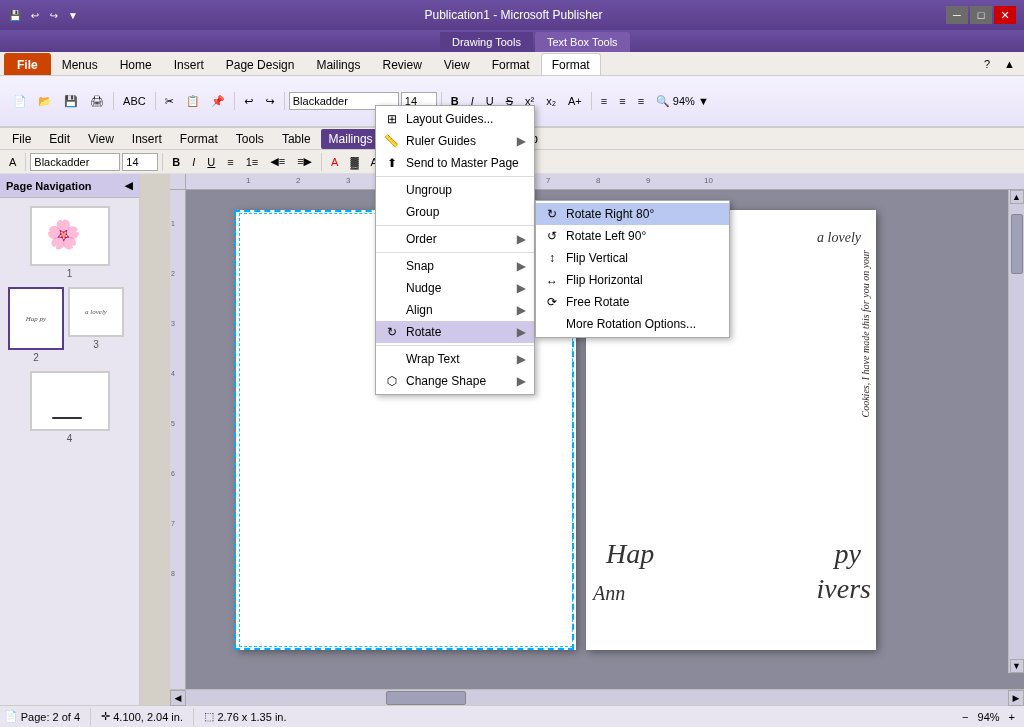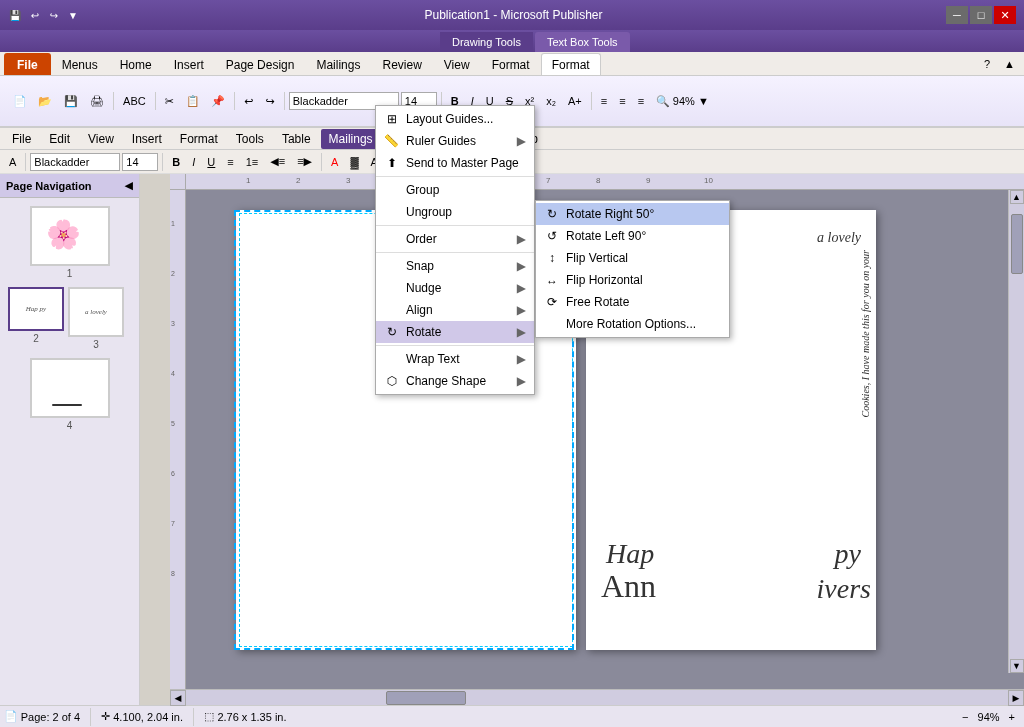--- a/index.html
+++ b/index.html
@@ -390,21 +390,21 @@
     <div class="page-nav">
       <div class="page-thumb">
         <div class="page-thumb-img" style="position:relative; overflow:hidden;">
 
           <div style="position:absolute; top:10px; left:15px; font-size:28px;">🌸</div>
         </div>
         <span class="page-num">1</span>
       </div>
       <div style="display:flex; gap:4px;">
         <div class="page-thumb">
-          <div class="page-thumb-img active" style="width:56px; height:44px;">
+          <div class="page-thumb-img active" style="width:56px; height:63px;">
             <div style="font-size:7px; color:#555; padding:3px; font-family:Georgia, serif; font-style:italic;">Hap py</div>
           </div>
           <span class="page-num">2</span>
         </div>
         <div class="page-thumb">
           <div class="page-thumb-img" style="width:56px; height:50px;">
             <div style="font-size:7px; color:#555; padding:3px; font-family:Georgia, serif; font-style:italic;">a lovely</div>
           </div>
           <span class="page-num">3</span>
         </div>
@@ -451,21 +451,21 @@
         <div class="page-canvas page-left">
           <div style="position:absolute; top:3px; left:3px; right:3px; bottom:3px; border: 1px dashed #00ccff;"></div>
         </div>
 
         <div class="page-canvas page-right">
           <div class="a-lovely">a lovely</div>
           <div class="vertical-text">Cookies, I have made this for you on your</div>
 
           <div style="position:absolute; bottom:80px; left:20px; font-family:Georgia,serif; font-style:italic; font-size:28px; color:#333;">Hap</div>
           <div style="position:absolute; bottom:80px; right:15px; font-family:Georgia,serif; font-style:italic; font-size:28px; color:#333;">py</div>
-          <div style="position:absolute; bottom:45px; left:15px; font-family:Georgia,serif; font-size:32px; color:#333;">Ann</div>
+          <div style="position:absolute; bottom:45px; left:7px; font-family:Georgia,serif; font-style:italic; font-size:20px; color:#333;">Ann</div>
           <div style="position:absolute; bottom:45px; right:5px; font-family:Georgia,serif; font-style:italic; font-size:28px; color:#333;">ivers</div>
         </div>
 
         <div style="position:absolute; left:48px; top:20px; width:340px; height:440px; border: 2px dashed #00aaff;"></div>
 
         <div style="position:absolute; right:0; top:0; bottom:16px; width:16px; background:#d0cce0; border-left:1px solid #bbb; display:flex; flex-direction:column; align-items:center;">
           <button style="width:14px; height:14px; background:#d0cce0; border:1px solid #aaa; cursor:pointer; font-size:9px; display:flex; align-items:center; justify-content:center;">▲</button>
           <div style="flex:1; width:12px; position:relative;">
             <div style="position:absolute; top:10px; width:12px; height:60px; background:#a0a0b8; border:1px solid #888; border-radius:2px;"></div>
           </div>
@@ -516,25 +516,25 @@
     <span class="dd-item-label">Ruler Guides</span>
     <span class="dd-submenu-indicator">▶</span>
   </div>
   <div class="dd-item">
     <div class="dd-item-icon">⬆</div>
     <span class="dd-item-label">Send to Master Page</span>
   </div>
   <div class="dd-sep"></div>
   <div class="dd-item">
     <div class="dd-item-icon"></div>
+    <span class="dd-item-label">Ungroup</span>
+  </div>
+  <div class="dd-item">
+    <div class="dd-item-icon"></div>
     <span class="dd-item-label">Group</span>
-  </div>
-  <div class="dd-item">
-    <div class="dd-item-icon"></div>
-    <span class="dd-item-label">Ungroup</span>
   </div>
   <div class="dd-sep"></div>
   <div class="dd-item">
     <div class="dd-item-icon"></div>
     <span class="dd-item-label">Order</span>
     <span class="dd-submenu-indicator">▶</span>
   </div>
   <div class="dd-sep"></div>
   <div class="dd-item">
     <div class="dd-item-icon"></div>
@@ -565,21 +565,21 @@
   <div class="dd-item">
     <div class="dd-item-icon">⬡</div>
     <span class="dd-item-label">Change Shape</span>
     <span class="dd-submenu-indicator">▶</span>
   </div>
 </div>
 
 <div class="rotate-dropdown">
   <div class="dd-item highlighted" style="background:#b8c8f0;">
     <div class="dd-item-icon">↻</div>
-    <span class="dd-item-label">Rotate Right 50°</span>
+    <span class="dd-item-label">Rotate Right 80°</span>
   </div>
   <div class="dd-item">
     <div class="dd-item-icon">↺</div>
     <span class="dd-item-label">Rotate Left 90°</span>
   </div>
   <div class="dd-item">
     <div class="dd-item-icon">↕</div>
     <span class="dd-item-label">Flip Vertical</span>
   </div>
   <div class="dd-item">

